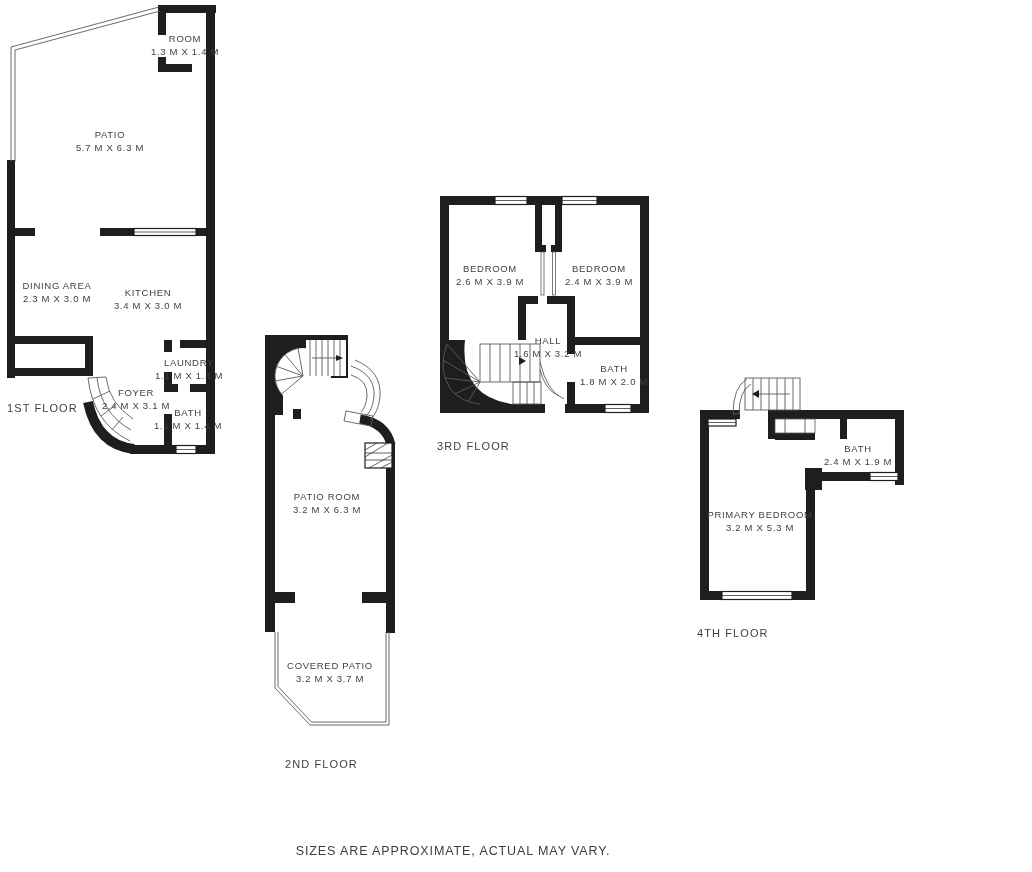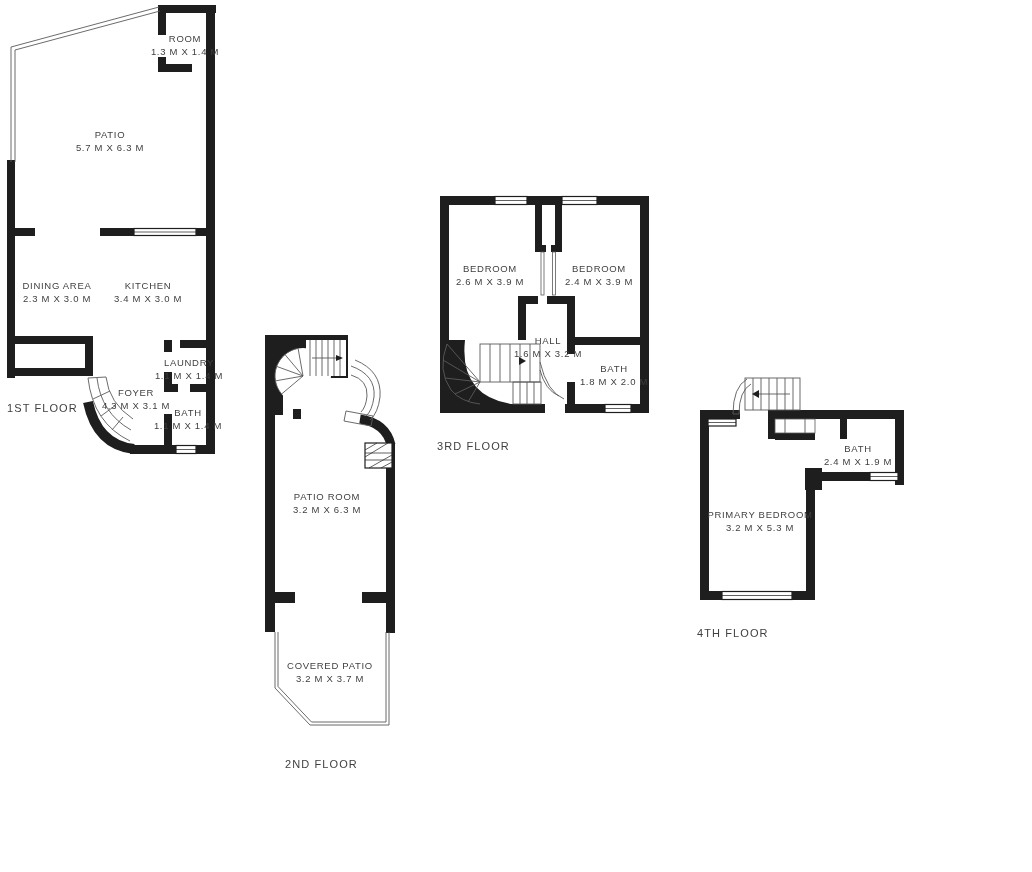--- a/index.html
+++ b/index.html
@@ -230,31 +230,31 @@
     <div>1.3 M X 1.4 M</div>
   </div>
   <div class="room-label" style="left:110px;top:141px">
     <div>PATIO</div>
     <div>5.7 M X 6.3 M</div>
   </div>
   <div class="room-label" style="left:57px;top:292px">
     <div>DINING AREA</div>
     <div>2.3 M X 3.0 M</div>
   </div>
-  <div class="room-label" style="left:148px;top:292px">
+  <div class="room-label" style="left:148px;top:299px">
     <div>KITCHEN</div>
     <div>3.4 M X 3.0 M</div>
   </div>
   <div class="room-label" style="left:189px;top:369px">
     <div>LAUNDRY</div>
     <div>1.1 M X 1.4 M</div>
   </div>
   <div class="room-label" style="left:136px;top:399px">
     <div>FOYER</div>
-    <div>4.3 M X 3.1 M</div>
+    <div>2.4 M X 3.1 M</div>
   </div>
   <div class="room-label" style="left:188px;top:419px">
     <div>BATH</div>
     <div>1.1 M X 1.4 M</div>
   </div>
 
   <div class="room-label" style="left:327px;top:503px">
     <div>PATIO ROOM</div>
     <div>3.2 M X 6.3 M</div>
   </div>
@@ -287,19 +287,20 @@
   <div class="room-label" style="left:858px;top:455px">
     <div>BATH</div>
     <div>2.4 M X 1.9 M</div>
   </div>
 
   <div class="floor-tag" style="left:7px;top:402px">1ST FLOOR</div>
   <div class="floor-tag" style="left:285px;top:758px">2ND FLOOR</div>
   <div class="floor-tag" style="left:437px;top:440px">3RD FLOOR</div>
   <div class="floor-tag" style="left:697px;top:627px">4TH FLOOR</div>
 
+  <div class="footer-note">SIZES ARE APPROXIMATE, ACTUAL MAY VARY.</div>
 
   <svg class="floor-svg" style="left:966px;top:826px" width="60" height="46" viewBox="0 0 60 46">
     <polygon points="11,19 47,12 31,37 27,24" fill="#101010"></polygon>
   </svg>
   <div class="north-letter">N</div>
 
 </div>
 
 </body></html>

